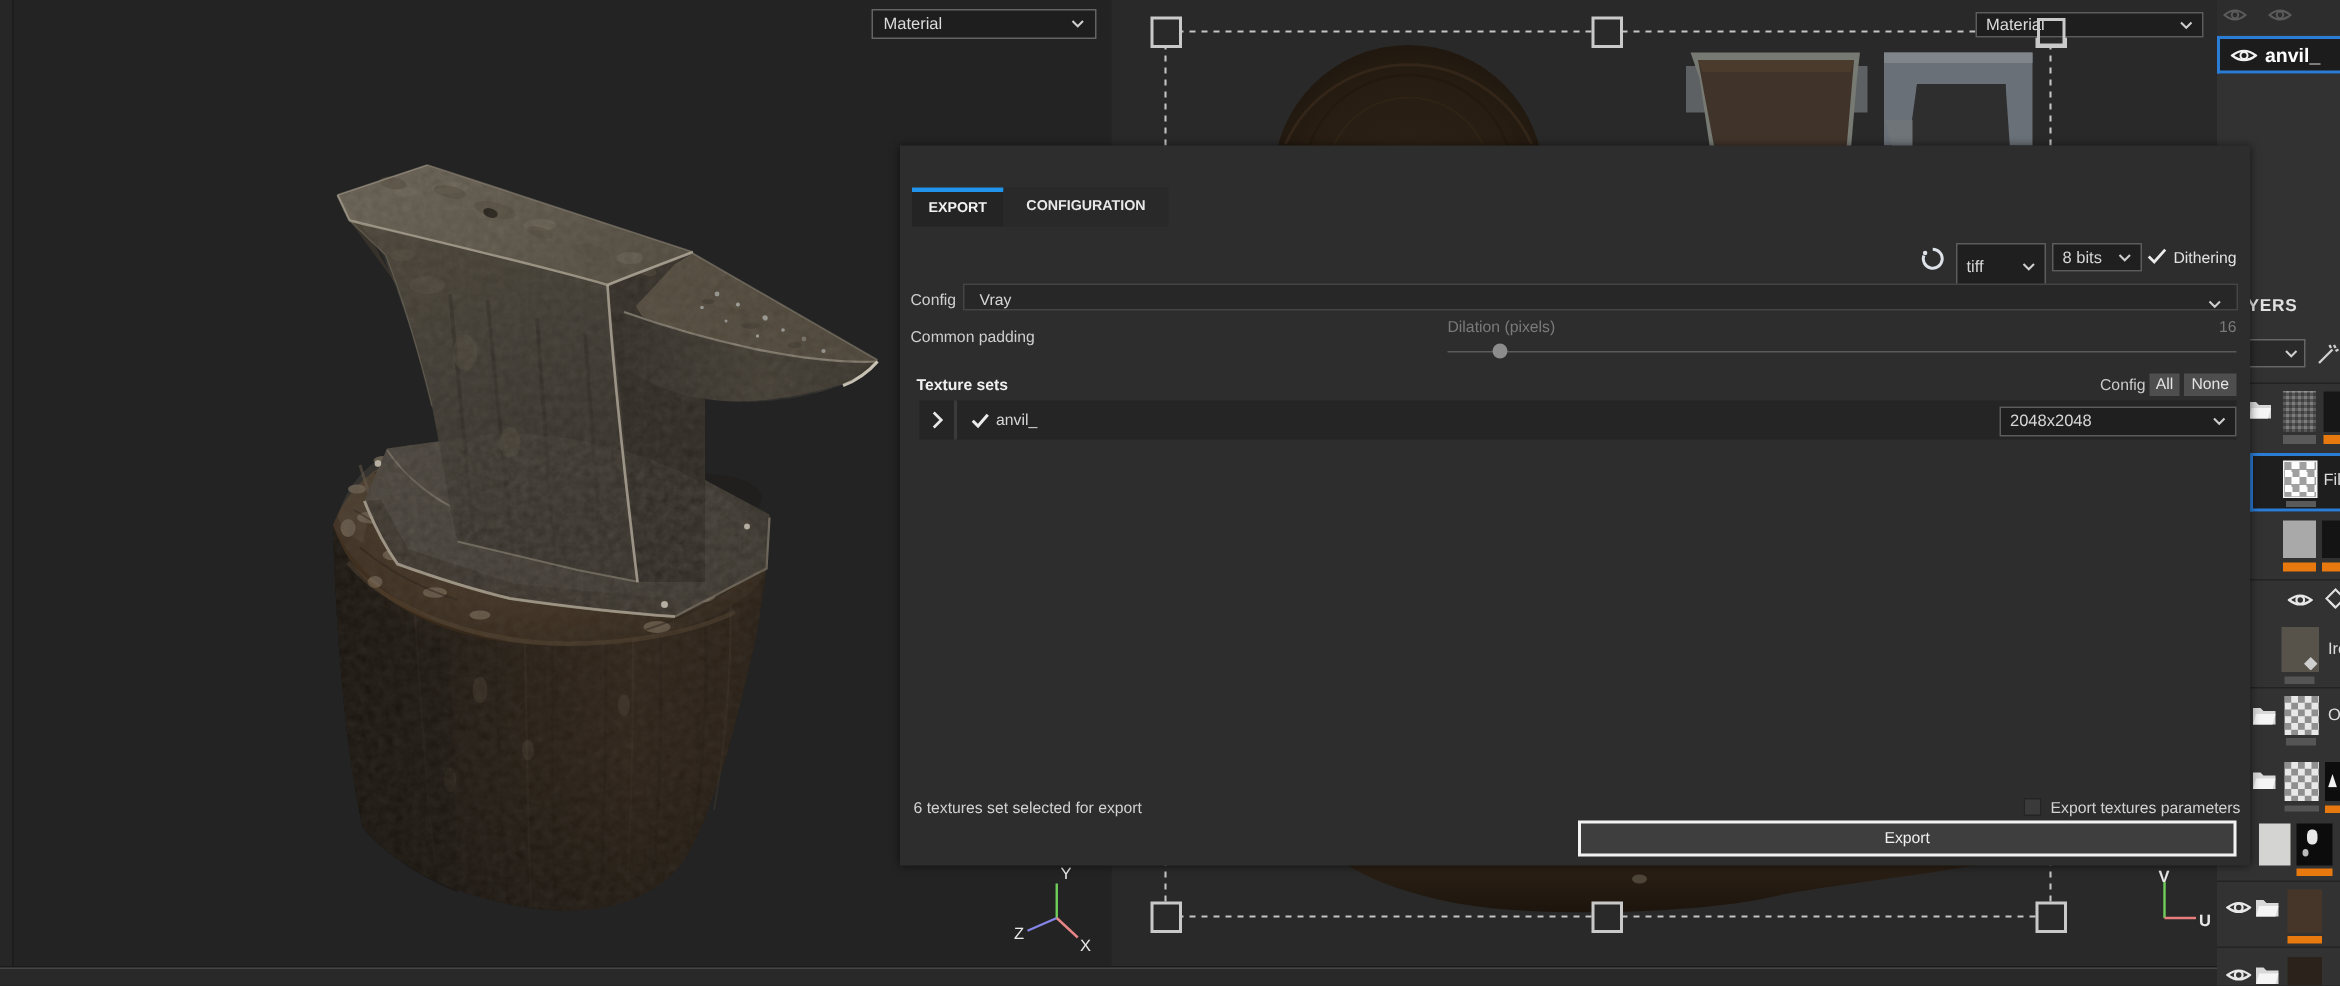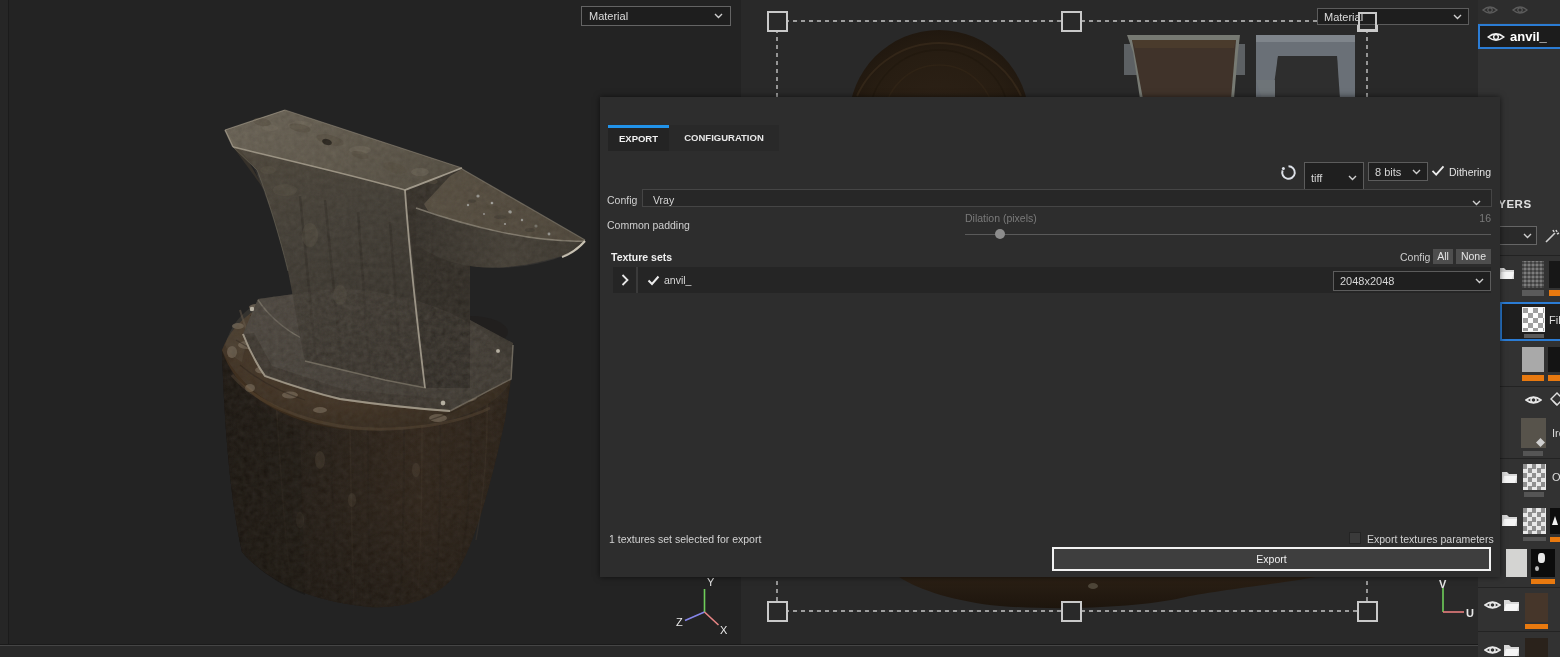--- a/index.html
+++ b/index.html
@@ -480,17 +480,17 @@
         <path d="M1.5 5.5l3.5 3.5L11.5 1.5" stroke="#ececec" stroke-width="2" fill="none"></path>
       </svg>
     <span class="abs" style="left:51px;top:7px;color:#d6d6d6;font-size:10.5px">anvil_</span>
     <div class="dd abs" style="left:720px;top:4px;width:158px;height:20px">2048x2048
       <svg class="chev" viewBox="0 0 9 6">
           <path d="M1 1l3.5 3.5L8 1" stroke="#cfcfcf" stroke-width="1.4" fill="none"></path>
         </svg>
     </div>
   </div>
 
-  <span class="abs" style="left:9px;top:436px;color:#d2d2d2;font-size:10.5px">1 textures set selected for export</span>
+  <span class="abs" style="left:9px;top:436px;color:#d2d2d2;font-size:10.5px">6 textures set selected for export</span>
   <div class="abs" style="left:749px;top:435px;width:12px;height:12px;background:#3a3a3a;border:1px solid #242424"></div>
   <span class="abs" style="left:767px;top:436px;color:#d2d2d2;font-size:10.5px">Export textures parameters</span>
   <div class="abs" style="left:452px;top:450px;width:439px;height:24px;background:#3e3e3e;border:2px solid #f2f2f2;color:#f0f0f0;font-size:10.5px;text-align:center;line-height:20px">Export</div>
 </div>
 
 </body></html>

